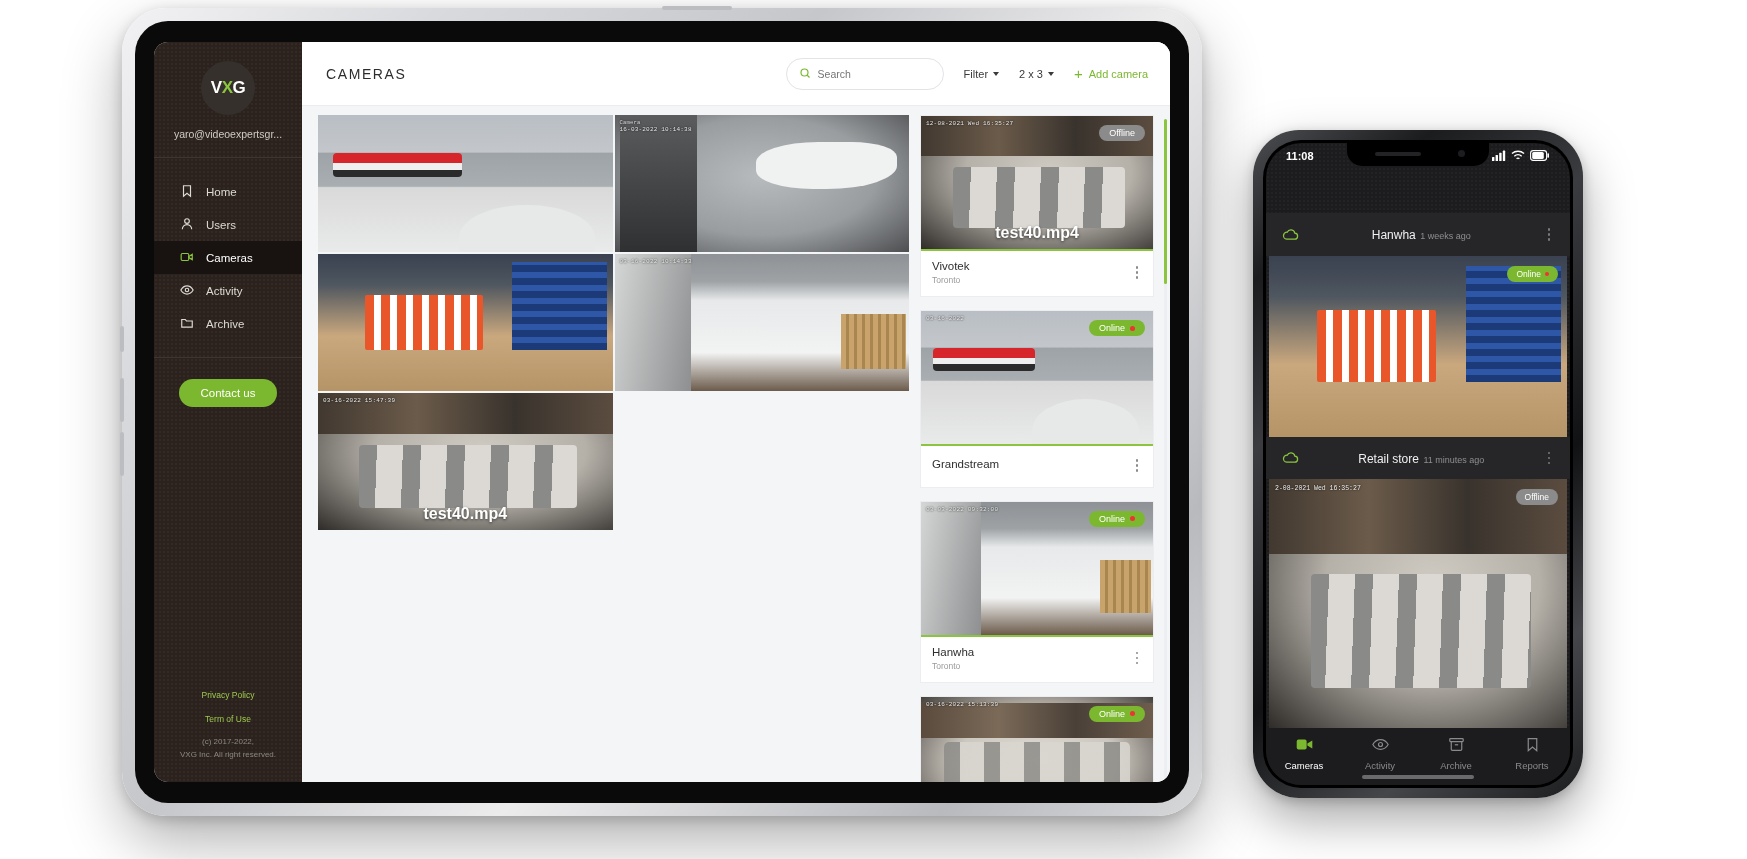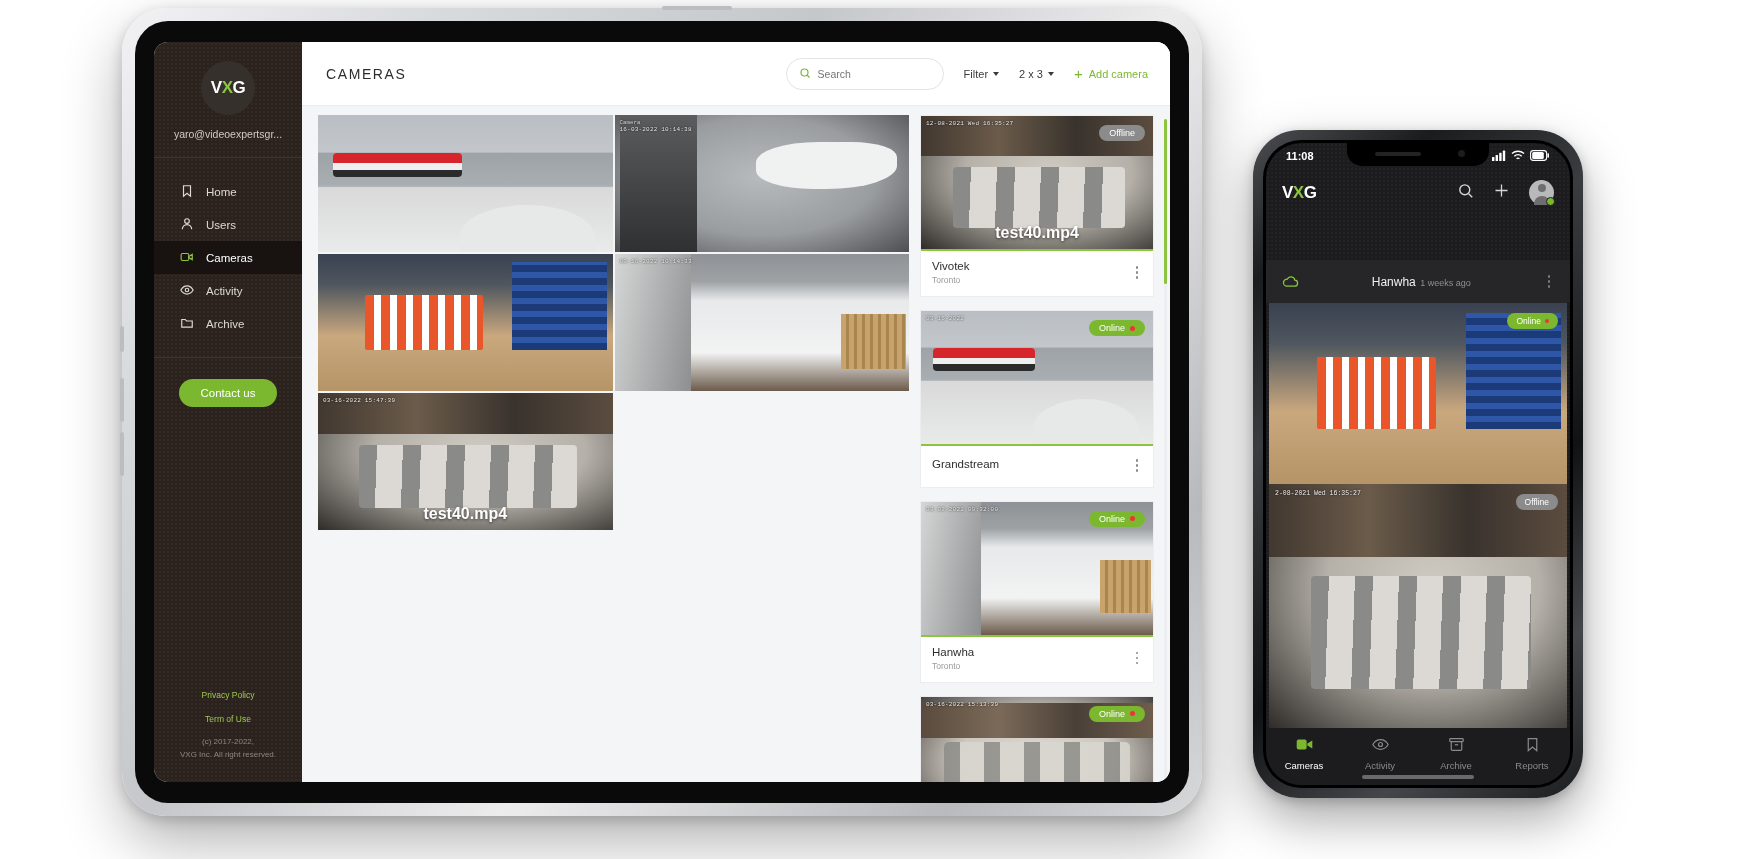--- a/index.html
+++ b/index.html
@@ -497,43 +497,20 @@
             <span>
               <svg width="20" height="11" viewBox="0 0 20 11" fill="none">
                   <rect x="0.6" y="0.6" width="16" height="9.8" rx="2.6" stroke="currentColor" stroke-width="1.1"></rect>
                   <rect x="2.2" y="2.1" width="11.6" height="6.8" rx="1.5" fill="currentColor"></rect>
                   <path d="M18.2 4v3" stroke="currentColor" stroke-width="1.6" stroke-linecap="round"></path>
                 </svg>
             </span>
           </span>
         </div>
 
-        <div class="ph-header">
-          <div class="ph-logo">
-            <span class="v">V</span><span class="x">X</span><span class="g">G</span>
-          </div>
-          <div class="ph-actions">
-            <span>
-              <svg viewBox="0 0 24 24" fill="none" stroke="currentColor" stroke-width="2">
-                  <circle cx="11" cy="11" r="7"></circle>
-                  <path d="M16.5 16.5L21.5 21.5"></path>
-                </svg>
-            </span>
-            <span>
-              <svg viewBox="0 0 24 24" fill="none" stroke="currentColor" stroke-width="1.8">
-                  <path d="M12 3.5v17M3.5 12h17"></path>
-                </svg>
-            </span>
-            <span class="avatar">
-              <span class="head"></span>
-              <span class="body"></span>
-              <span class="pres"></span>
-            </span>
-          </div>
-        </div>
 
         <div class="ph-spacer"></div>
 
         <div class="ph-row">
           <span class="cloud">
             <svg viewBox="0 0 24 24" fill="none" stroke="currentColor" stroke-width="1.8">
                 <path d="M6.5 18.5h11a4.2 4.2 0 0 0 .6-8.4 5.6 5.6 0 0 0-10.7-1.3 3.9 3.9 0 0 0-.9 9.7z"></path>
               </svg>
           </span>
           <span class="txt">
@@ -548,20 +525,36 @@
         </div>
 
         <div class="ph-thumb">
           <div class="scene sc-store"></div>
           <div class="ph-badge online">
             <span>Online</span>
             <span class="dot"></span>
           </div>
         </div>
 
+        <div class="ph-row">
+          <span class="cloud">
+            <svg viewBox="0 0 24 24" fill="none" stroke="currentColor" stroke-width="1.8">
+                <path d="M6.5 18.5h11a4.2 4.2 0 0 0 .6-8.4 5.6 5.6 0 0 0-10.7-1.3 3.9 3.9 0 0 0-.9 9.7z"></path>
+              </svg>
+          </span>
+          <span class="txt">
+            <span class="ph-name">Retail store</span>
+            <span class="ph-sub">11 minutes ago</span>
+          </span>
+          <span class="ph-kebab">
+              <i></i>
+              <i></i>
+              <i></i>
+            </span>
+        </div>
 
         <div class="ph-thumb2">
           <div class="scene sc-warehouse"></div>
           <div class="ph-ts">2-08-2021 Wed 16:35:27</div>
           <div class="ph-badge offline">
             <span>Offline</span>
           </div>
         </div>
 
         <nav class="ph-nav">

